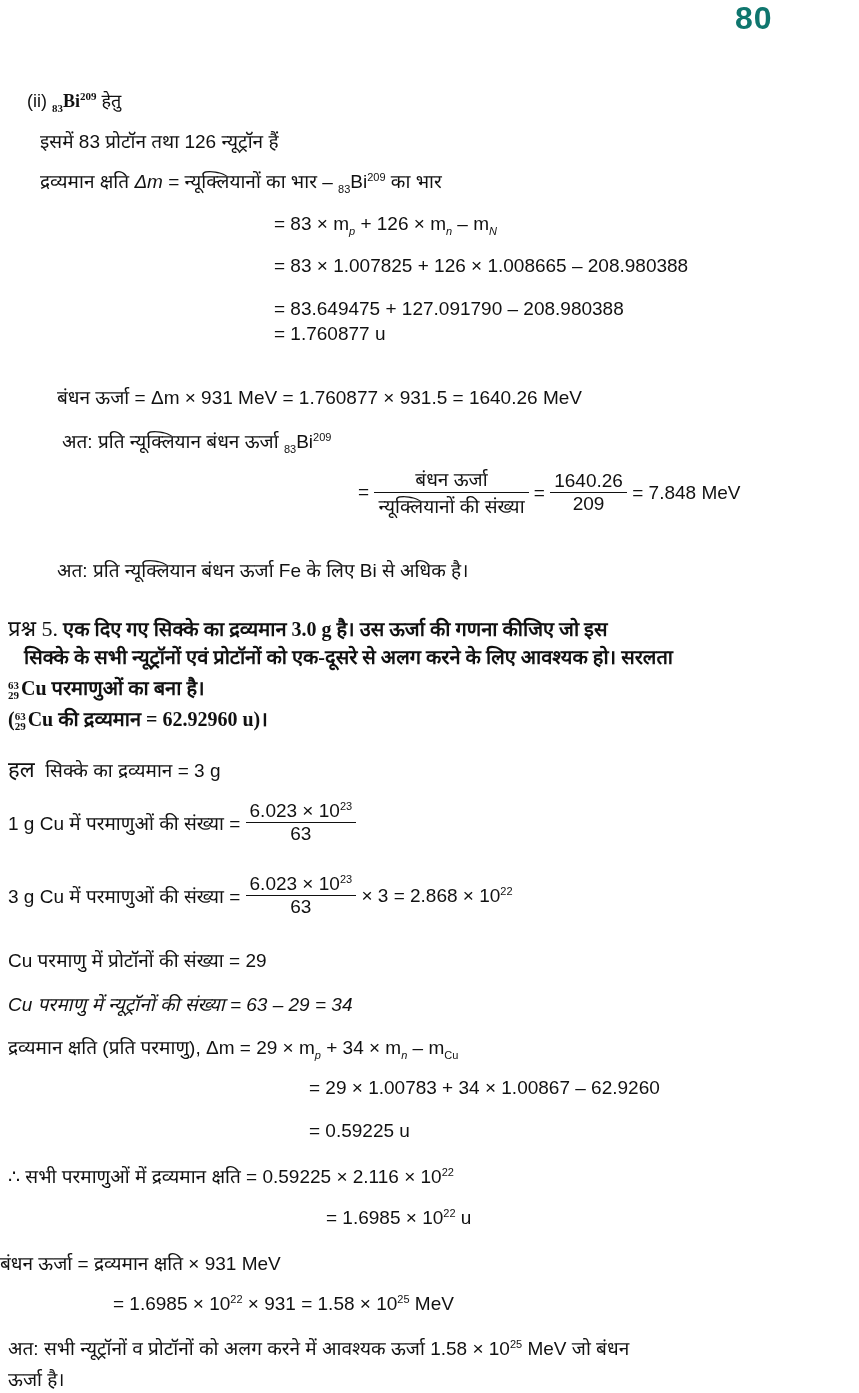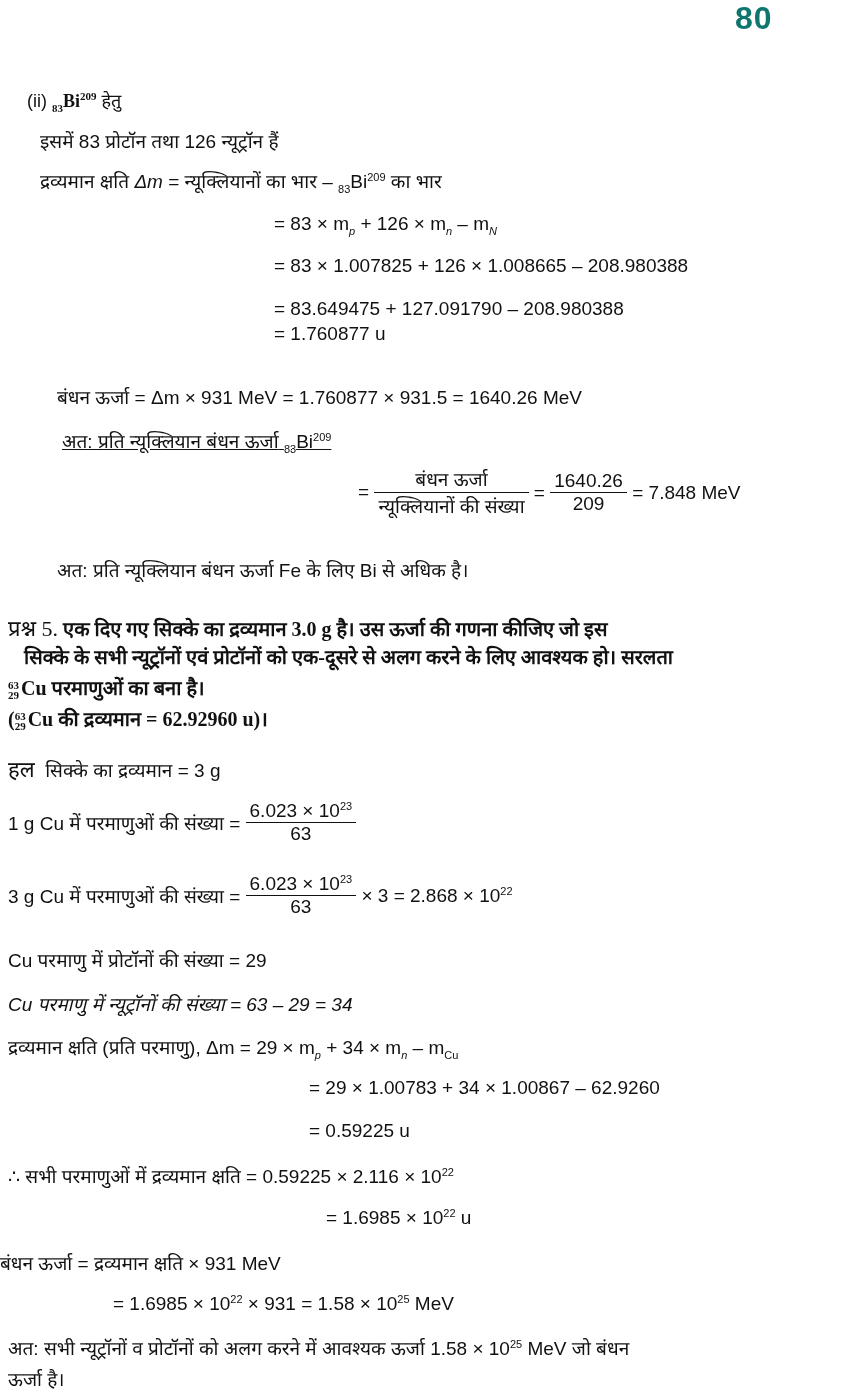--- a/index.html
+++ b/index.html
@@ -49,21 +49,21 @@
 
 <div class="abs" style="left:274px; top:213px;">
   <span>= 83 × m</span><sub class="ital">p</sub><span> + 126 × m</span><sub class="ital">n</sub><span> – m</span><sub class="ital">N</sub>
 </div>
 <div class="abs" style="left:274px; top:255px;">= 83 × 1.007825 + 126 × 1.008665 – 208.980388</div>
 <div class="abs" style="left:274px; top:298px;">= 83.649475 + 127.091790 – 208.980388</div>
 <div class="abs" style="left:274px; top:323px;">= 1.760877 u</div>
 
 <div class="abs" style="left:57px; top:384px;">बंधन ऊर्जा = Δm × 931 MeV = 1.760877 × 931.5 = 1640.26 MeV</div>
 
-<div class="abs" style="left:62px; top:428px;text-decoration:underline;">
+<div class="abs" style="left:62px; top:428px;">
   <span>अत: प्रति न्यूक्लियान बंधन ऊर्जा</span>
   <sub>83</sub><span>Bi</span><sup>209</sup>
 </div>
 
 <div class="abs" style="left:358px; top:466px;">
   <span>=</span>
   <span class="frac"><span class="num">बंधन ऊर्जा</span><span class="den">न्यूक्लियानों की संख्या</span></span>
   <span style="vertical-align:middle;">=</span>
   <span class="frac"><span class="num">1640.26</span><span class="den">209</span></span>
   <span style="vertical-align:middle;">= 7.848 MeV</span>

